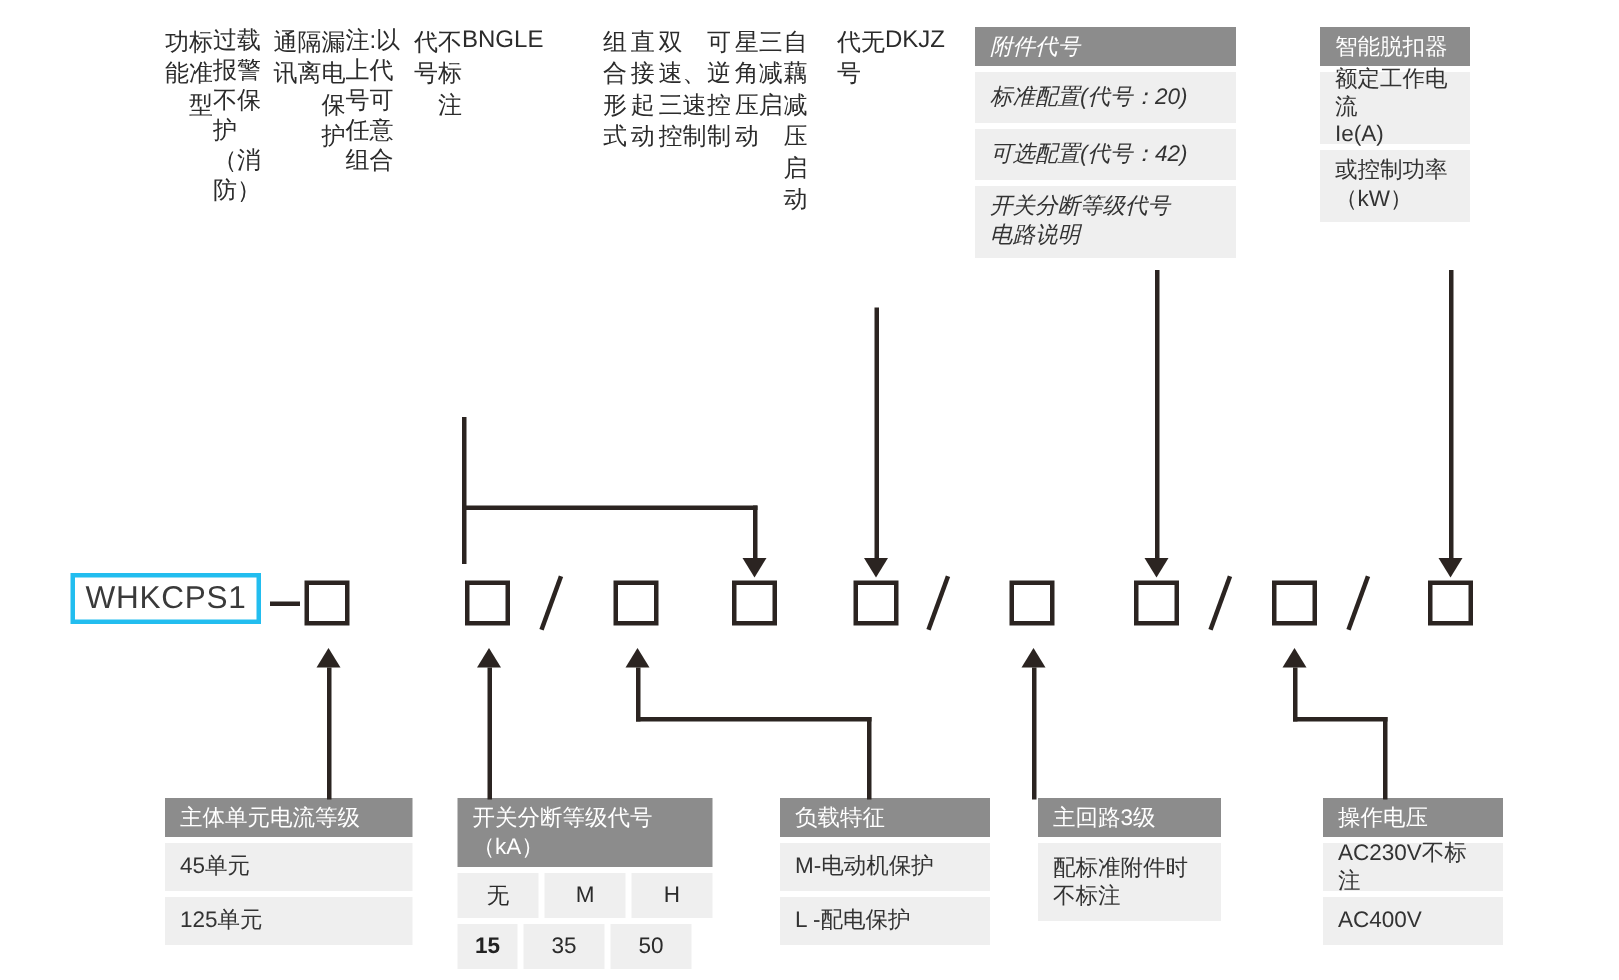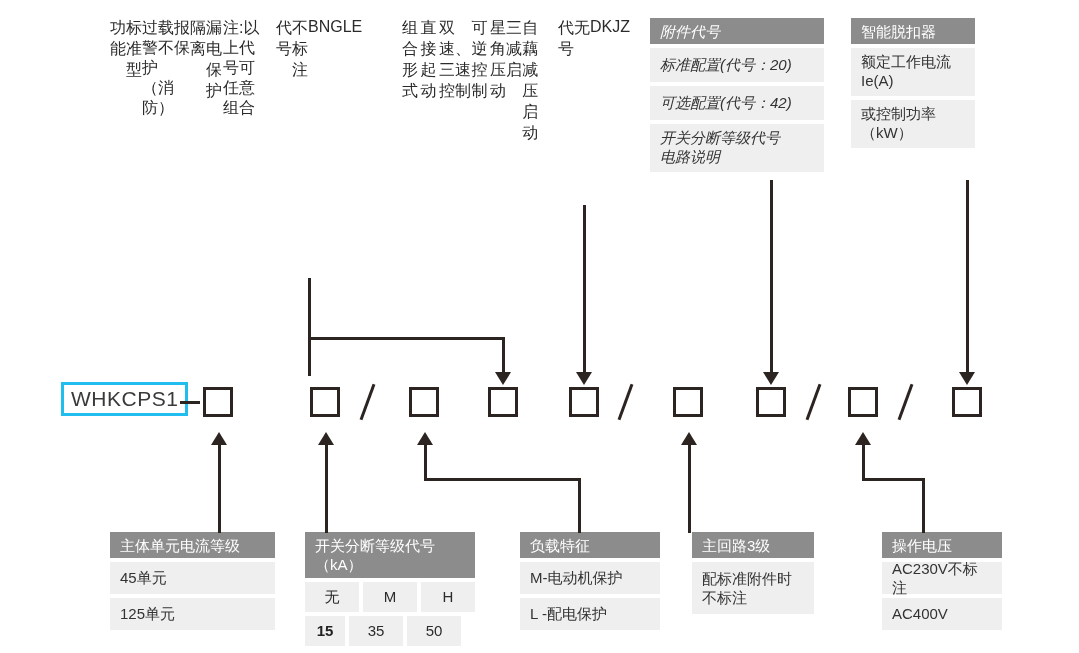--- a/index.html
+++ b/index.html
@@ -132,20 +132,21 @@
 <body>
 
 <div id="root">
 
   <div class="pair" style="left:110px; top:18px;">
     <div class="col-left" style="width:158px;">
       <div class="hd" style="height:26px;">功能</div>
       <div class="row ctr" style="height:30px;">标准型</div>
       <div class="row" style="height:48px; line-height:1.25;">过载报警不保护
 （消防）</div>
+      <div class="row" style="height:30px;">通讯</div>
       <div class="row" style="height:30px;">隔离</div>
       <div class="row" style="height:30px;">漏电保护</div>
       <div class="row" style="height:48px; line-height:1.25;">注:以上代号可
 任意组合</div>
     </div>
     <div class="col-right" style="width:80px;">
       <div class="hd" style="height:26px; text-align:center; padding-left:0; padding-right:0;">代号</div>
       <div class="row ctr" style="height:30px;">不标注</div>
       <div class="row ctr" style="height:48px;">B</div>
       <div class="row ctr" style="height:30px;">N</div>
@@ -175,21 +176,21 @@
   </div>
 
   <div class="tbl" style="left:650px; top:18px; width:174px;font-style:italic;">
     <div class="hd" style="height:26px;">附件代号</div>
     <div class="row" style="height:34px;">标准配置(代号：20)</div>
     <div class="row" style="height:34px;">可选配置(代号：42)</div>
     <div class="row" style="height:48px; line-height:1.25;">开关分断等级代号
 电路说明</div>
   </div>
 
-  <div class="tbl" style="left:851px; top:18px; width:124px;">
+  <div class="tbl" style="left:880px; top:18px; width:100px;">
     <div class="hd" style="height:26px;">智能脱扣器</div>
     <div class="row" style="height:48px; line-height:1.25;">额定工作电流
 Ie(A)</div>
     <div class="row" style="height:48px; line-height:1.25;">或控制功率
 （kW）</div>
   </div>
 
   <div class="tbl" style="left:110px; top:532px; width:165px;">
     <div class="hd" style="height:26px;">主体单元电流等级</div>
     <div class="row" style="height:32px;">45单元</div>
@@ -256,21 +257,21 @@
 
   <div class="vline" style="left:688px; top:445px; height:88px;"></div>
   <div class="arrow-up" style="left:681px; top:432px;"></div>
 
   <div class="vline" style="left:922px; top:478px; height:55px;"></div>
   <div class="hline" style="left:862px; top:478px; width:63px;"></div>
   <div class="vline" style="left:862px; top:445px; height:36px;"></div>
   <div class="arrow-up" style="left:855px; top:432px;"></div>
 
   <div id="model-string">
-    <div class="mname" style="left:61px; top:382px;">WHKCPS1</div>
+    <div class="mname" style="left:47px; top:382px;">WHKCPS1</div>
 
     <div class="mdash" style="left:180px; top:401px; width:20px;"></div>
 
     <div class="mbox" style="left:203px; top:387px;"></div>
 
     <div class="mbox" style="left:310px; top:387px;"></div>
 
     <div class="mslash" style="left:366px; top:383px; height:38px; transform:rotate(20deg);"></div>
 
     <div class="mbox" style="left:409px; top:387px;"></div>

